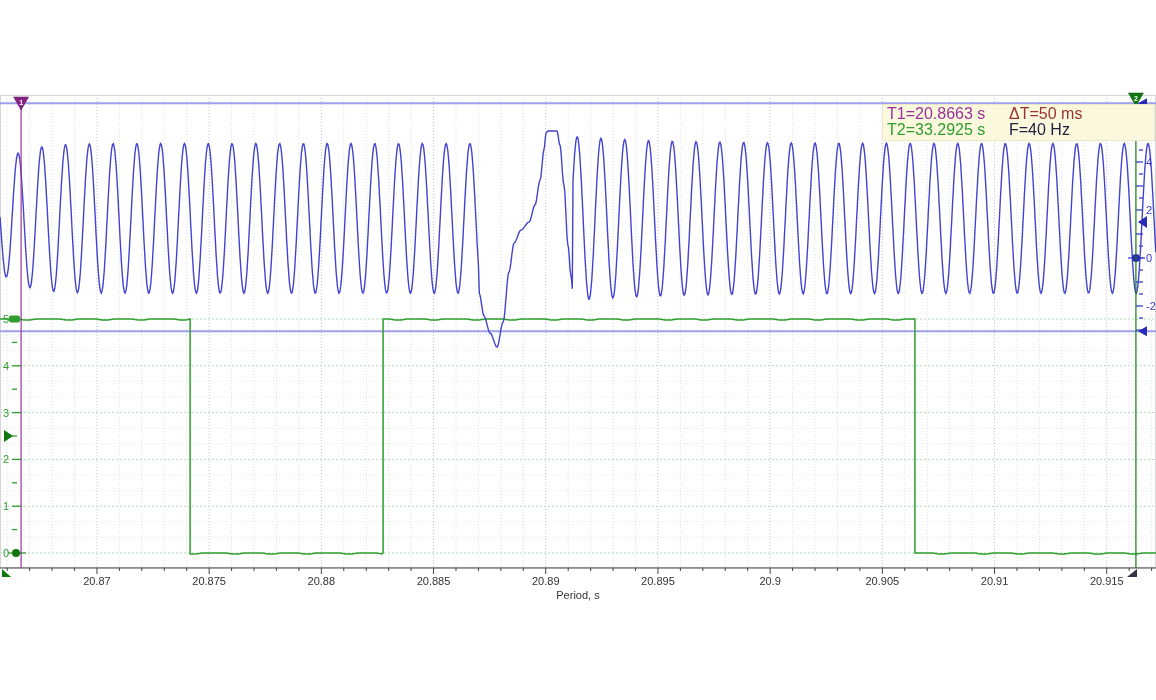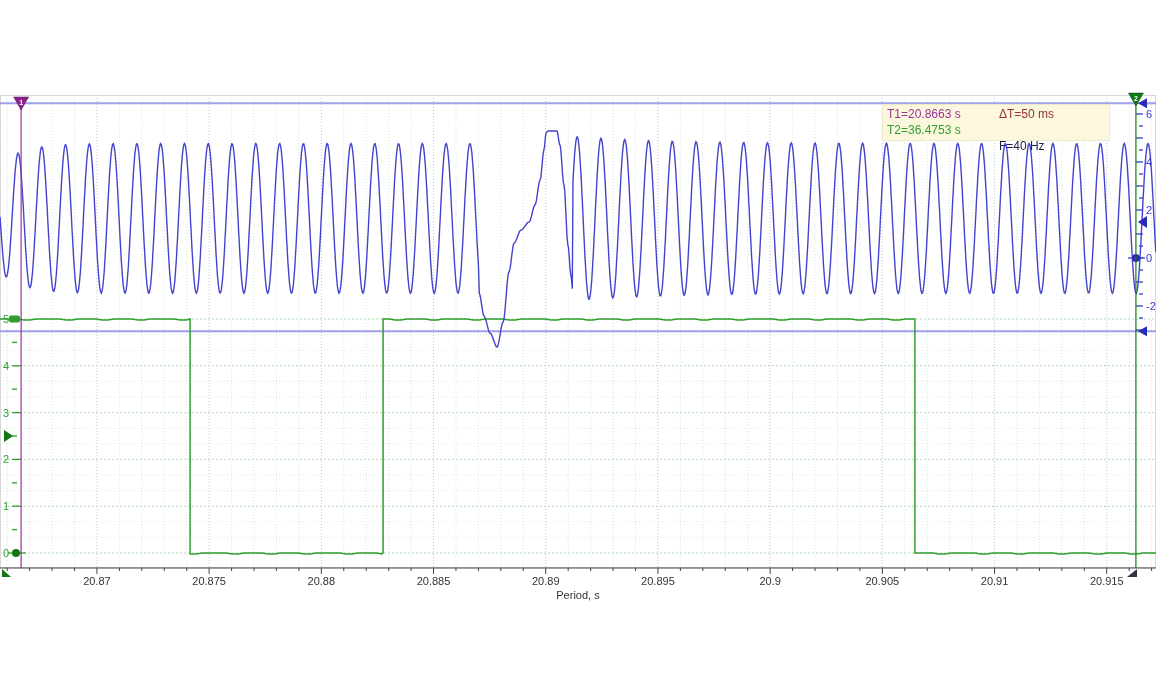--- a/index.html
+++ b/index.html
@@ -1,28 +1,28 @@
 <!DOCTYPE html>
 <html style="--blue-trace: #4343cf; --green-trace: #2f9e2f; --limit-line: #9f9fea; --cursor1-color: #993399; --cursor1-flag: #882288; --cursor2-color: #0e7d0e; --cursor2-flag: #117711; --axis-text: #333333; --blue-axis-text: #3a3ad0; --green-axis-text: #2f9e2f; --box-bg: #fbf8dd; --box-border: #eee8c8; --t1-color: #993399; --t2-color: #2f9e2f; --dt-color: #993333; --f-color: #222244; --grid-minor-v: #d3e7d3; --grid-major-v: #c2c4d2; --grid-minor-h: #daefda; --grid-major-h: #b2ddb2; --plot-border: #d6d6d6; --x-axis-line: #444444;"><head>
 <meta charset="utf-8">
 <style>
   html,body{margin:0;padding:0;background:#fff;}
   body{width:1156px;height:700px;overflow:hidden;font-family:"Liberation Sans",sans-serif;}
   #stage{position:relative;width:1156px;height:700px;background:#fff;}
   svg{position:absolute;left:0;top:0;}
   svg text{font-family:"Liberation Sans",sans-serif;}
   .meas-box{
-    position:absolute;left:882px;top:104px;width:228px;height:37px;
+    position:absolute;left:882px;top:104px;width:273px;height:37px;
     background:var(--box-bg,#fbf8dd);border:1px solid var(--box-border,#eee8c8);
     box-sizing:border-box;display:flex;flex-direction:row;align-items:stretch;
-    font-size:12px;line-height:16px;padding:1px 0 0 4px;z-index:5;
+    font-size:16px;line-height:16px;padding:1px 0 0 4px;z-index:5;
   }
   .meas-col{display:flex;flex-direction:column;}
   .meas-col.c1{width:122px;}
-  .meas-col.c2{width:120px;gap:16px;}
+  .meas-col.c2{width:120px;}
   .t1{color:var(--t1-color,#993399);}
   .t2{color:var(--t2-color,#2f9e2f);}
   .dt{color:var(--dt-color,#993333);}
   .fz{color:var(--f-color,#222244);}
 </style>
 </head>
 <body>
 
 <div id="stage">
   <svg id="scope" width="1156" height="700">
@@ -220,20 +220,20 @@
       <polygon points="13.61279999995163,97 28.61279999995163,97 21.11279999995163,110" fill="#882288" stroke="#551155" stroke-width="0.5"></polygon>
       <text x="21.11279999995163" y="105" fill="#ffffff" font-size="7" text-anchor="middle" font-weight="bold">1</text>
       <polygon points="1128.4127999999675,93 1143.4127999999675,93 1135.9127999999675,106" fill="#117711" stroke="#084408" stroke-width="0.5"></polygon>
       <text x="1135.9127999999675" y="101" fill="#ffffff" font-size="7" text-anchor="middle" font-weight="bold">2</text>
       <polygon points="2,577 11,577 2,569" fill="#117711"></polygon>
       <polygon points="1127,577 1137,577 1137,569" fill="#334"></polygon>
     </svg>
   <div class="meas-box">
     <div class="meas-col c1">
       <span class="t1">T1=20.8663 s</span>
-      <span class="t2">T2=36.4753 s</span>
+      <span class="t2">T2=33.2925 s</span>
     </div>
     <div class="meas-col c2">
       <span class="dt">ΔT=50 ms</span>
       <span class="fz">F=40 Hz</span>
     </div>
   </div>
 </div>
 
 </body></html>

